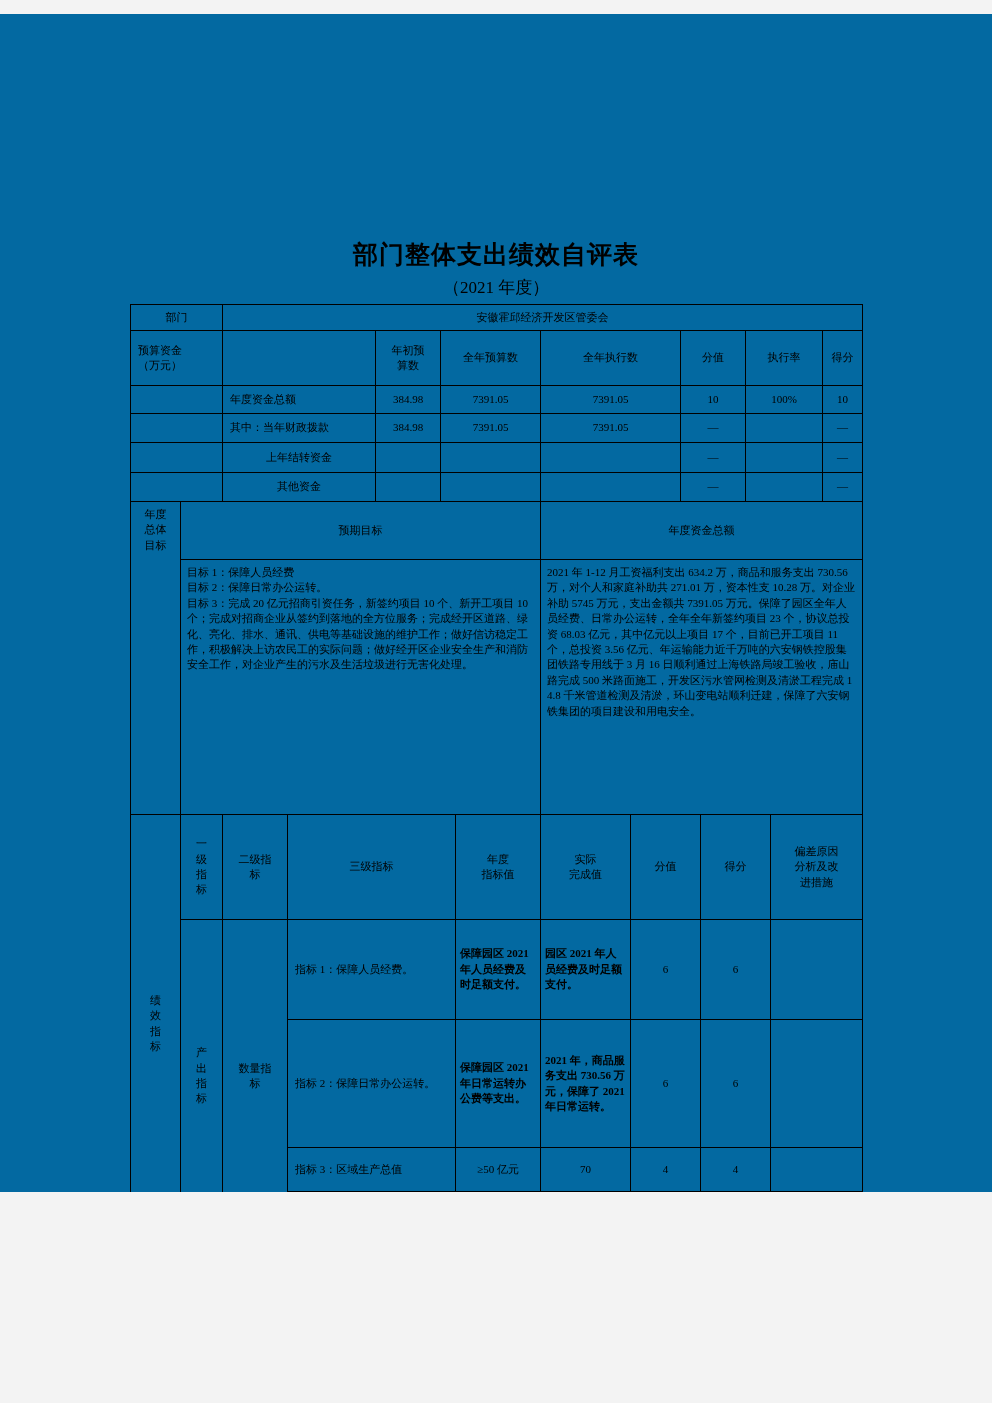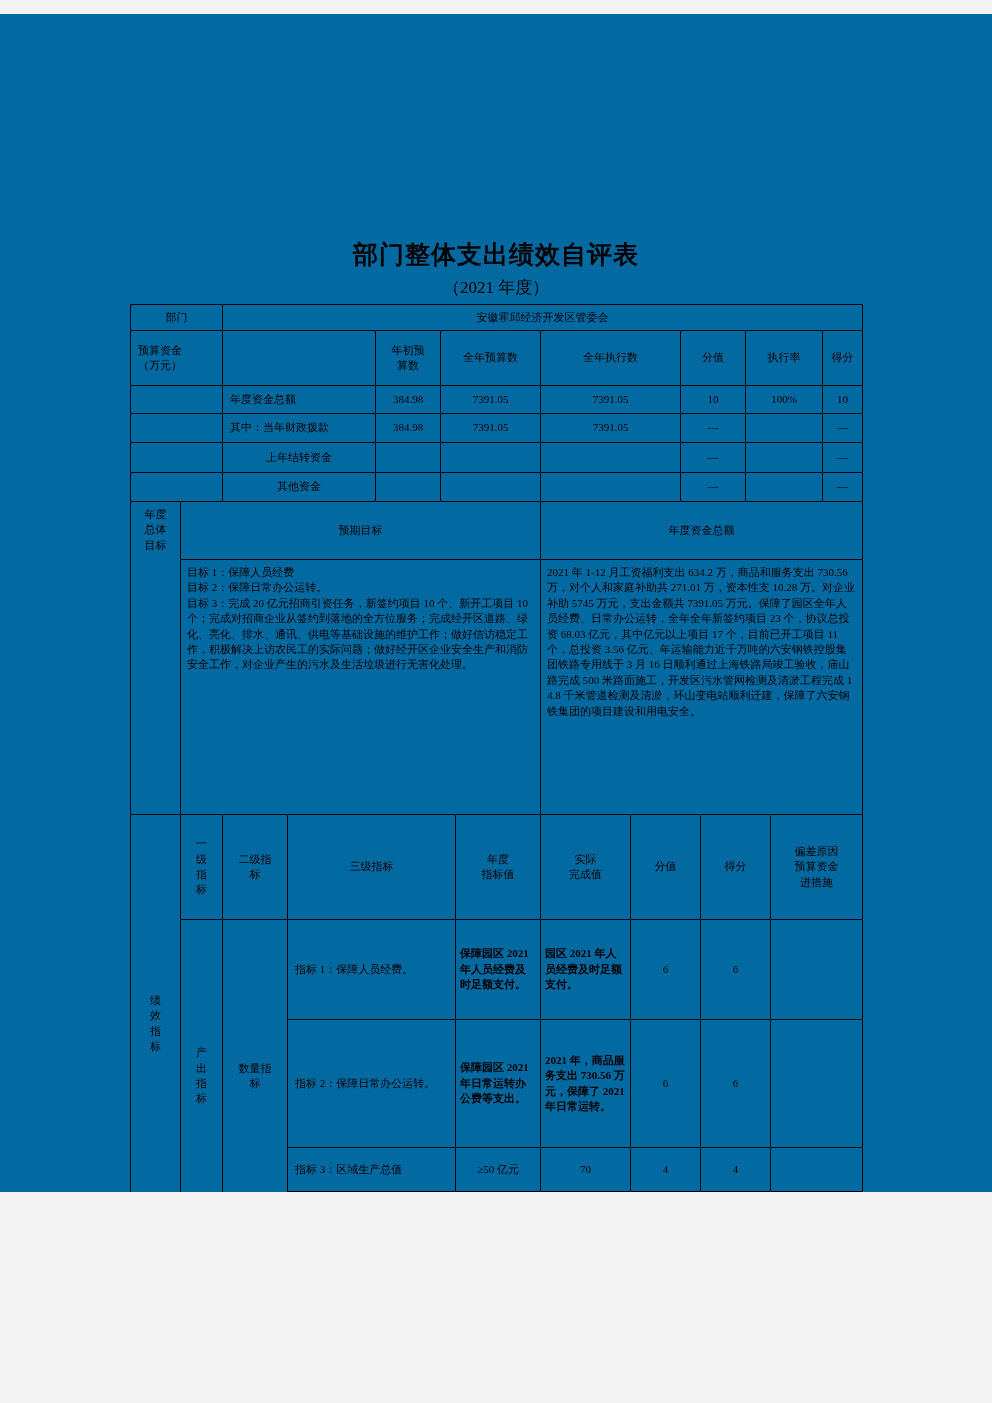--- a/index.html
+++ b/index.html
@@ -181,21 +181,21 @@
       <td class="c pre">二级指
 标</td>
       <td colspan="3" class="c">三级指标</td>
       <td class="c pre">年度
 指标值</td>
       <td class="c pre">实际
 完成值</td>
       <td colspan="2" class="c">分值</td>
       <td colspan="2" class="c">得分</td>
       <td colspan="2" class="c pre">偏差原因
-预算资金
+分析及改
 进措施</td>
     </tr>
 
     <tr class="h100">
       <td rowspan="4" class="c pre vlabel">产
 出
 指
 标</td>
       <td rowspan="4" class="c pre">数量指
 标</td>

